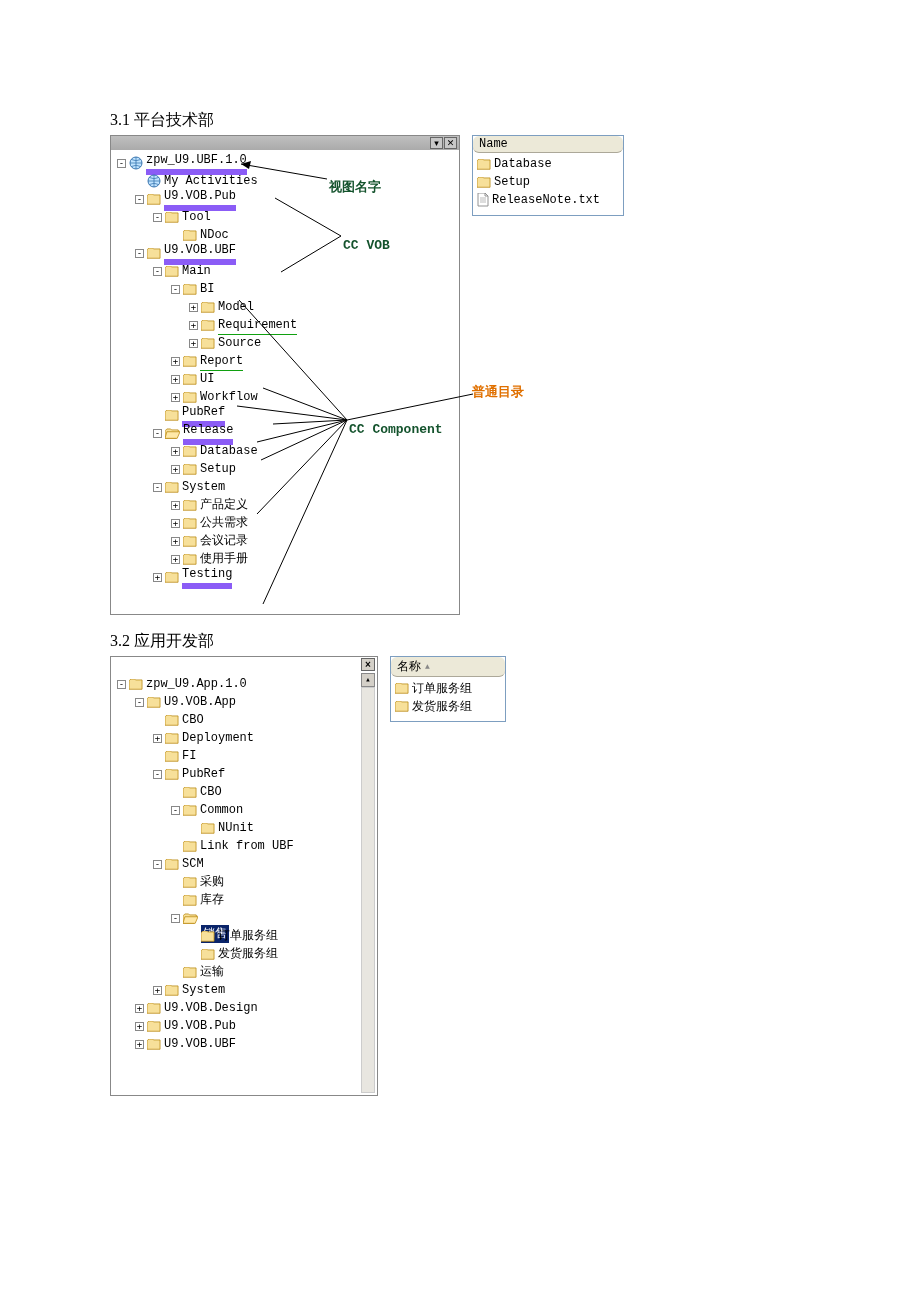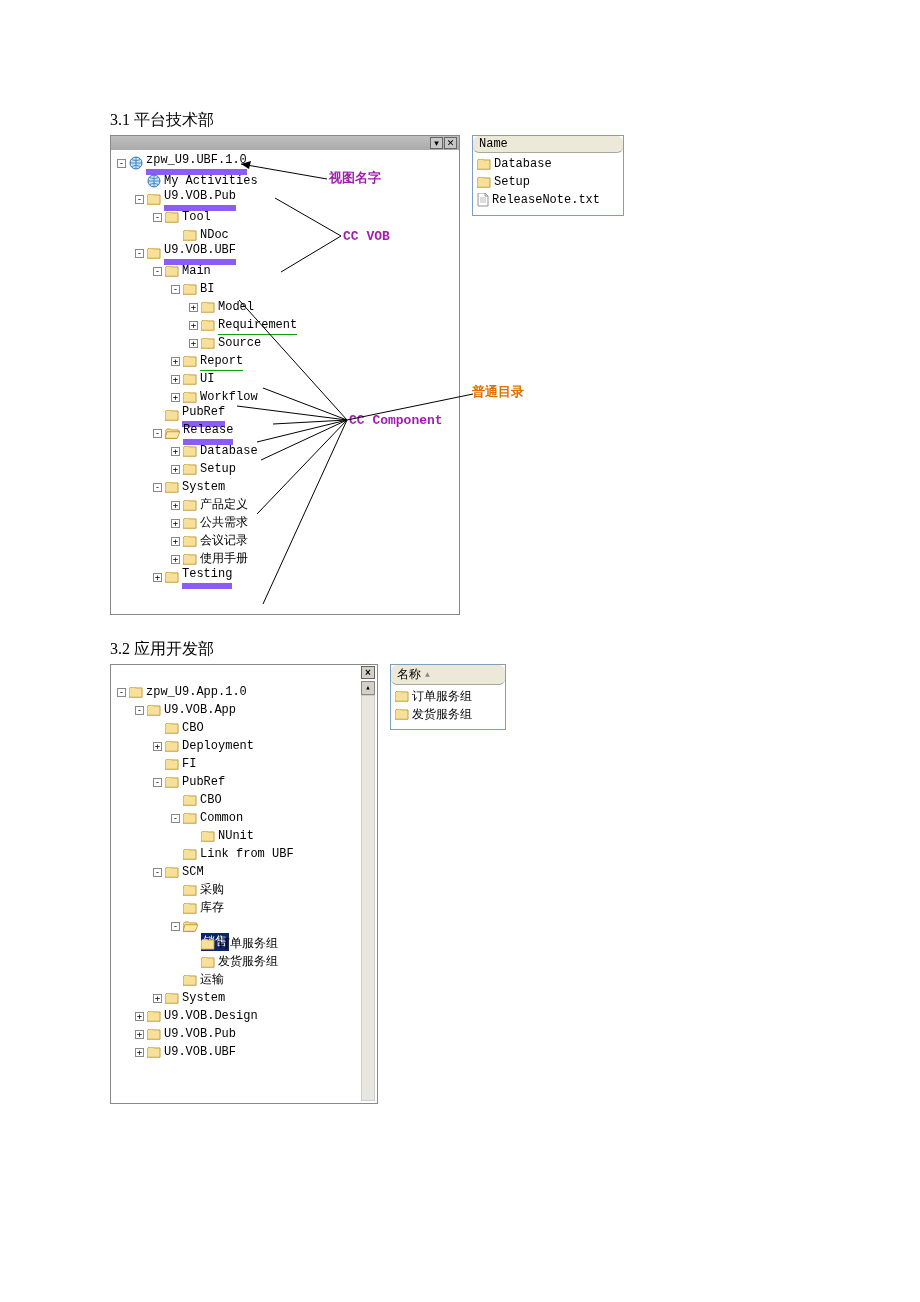--- a/index.html
+++ b/index.html
@@ -174,21 +174,21 @@
     align-items:center;
     height:18px;
   }
   .annot {
     position:absolute;
     font-weight:bold;
     font-size:13px;
     font-family:"SimSun","Courier New",monospace;
     white-space:nowrap;
   }
-  .annot.red { color:#a21caf; }
+  .annot.red { color:#14532d;margin-top:9px; }
   .annot.orange { color:#e07000; }
   svg.overlay {
     position:absolute;
     top:0; left:0;
     pointer-events:none;
   }
   .watermark {
     position:absolute;
     font-size:42px;
     color:#d8d8d8;
@@ -544,21 +544,21 @@
                 <line x1="3" y1="9" x2="9" y2="9" stroke="#bbb"></line>
               </svg></span>
             <span>ReleaseNote.txt</span>
           </div>
         </div>
     </div>
 
   </div>
 
 
-  <div class="section-title" style="margin-top:24px;">3.2 应用开发部</div>
+  <div class="section-title" style="margin-top:16px;">3.2 应用开发部</div>
 
   <div class="panel-row">
     <div class="tree-panel p2">
       <span class="close-btn">×</span>
       <span class="scroll-up">▴</span>
       <div class="scroll-track"></div>
       <div class="tree-body" id="tree2" style="padding-top:18px;">
           <div class="row">
             <span class="expander">-</span>
             <span class="folder-icon">

